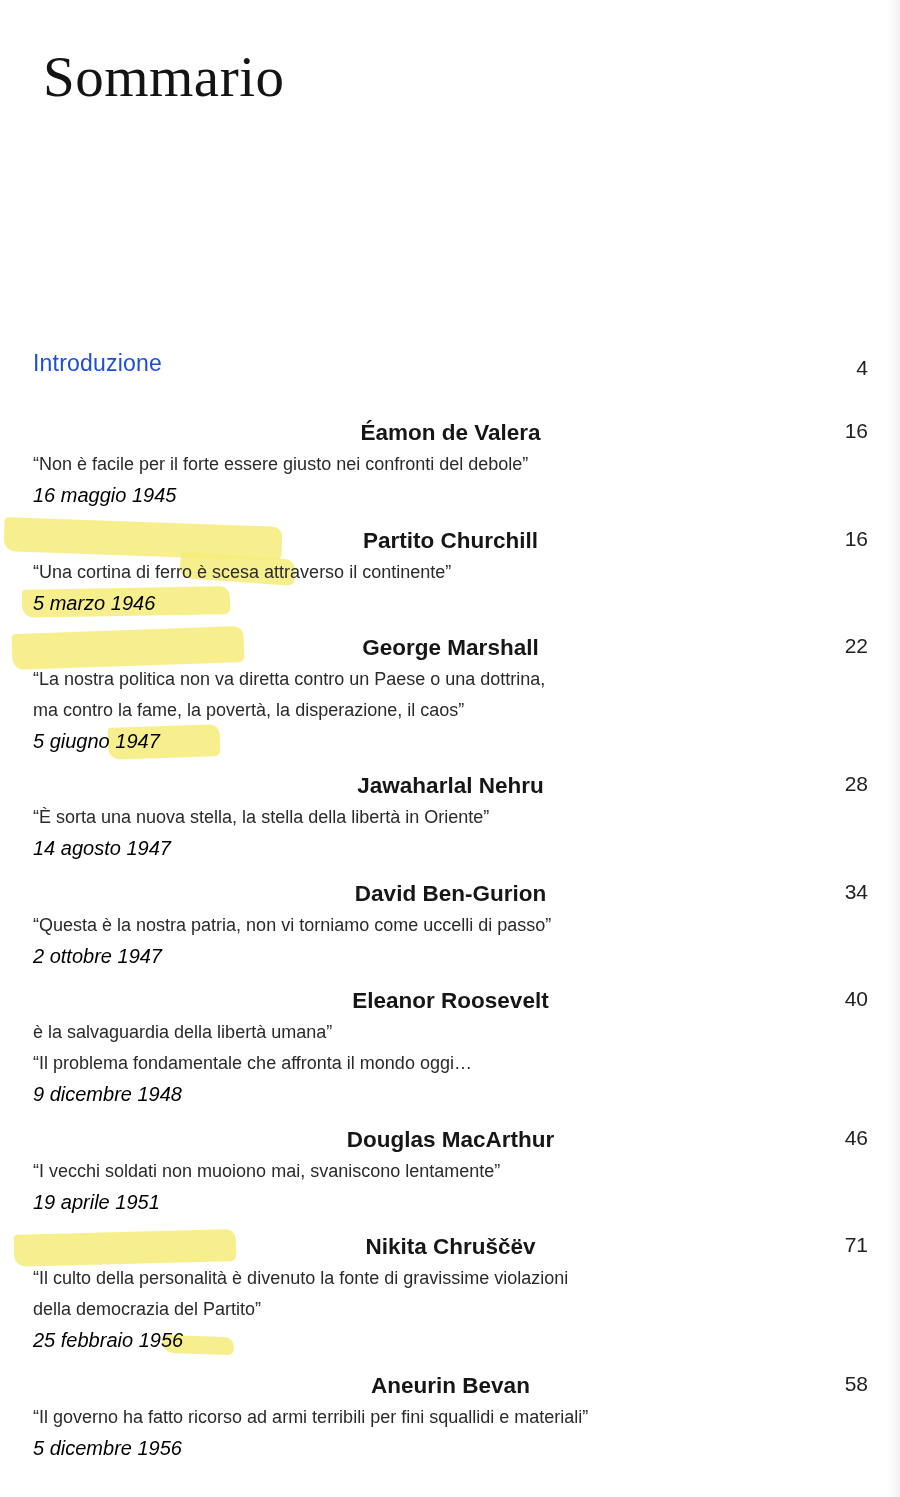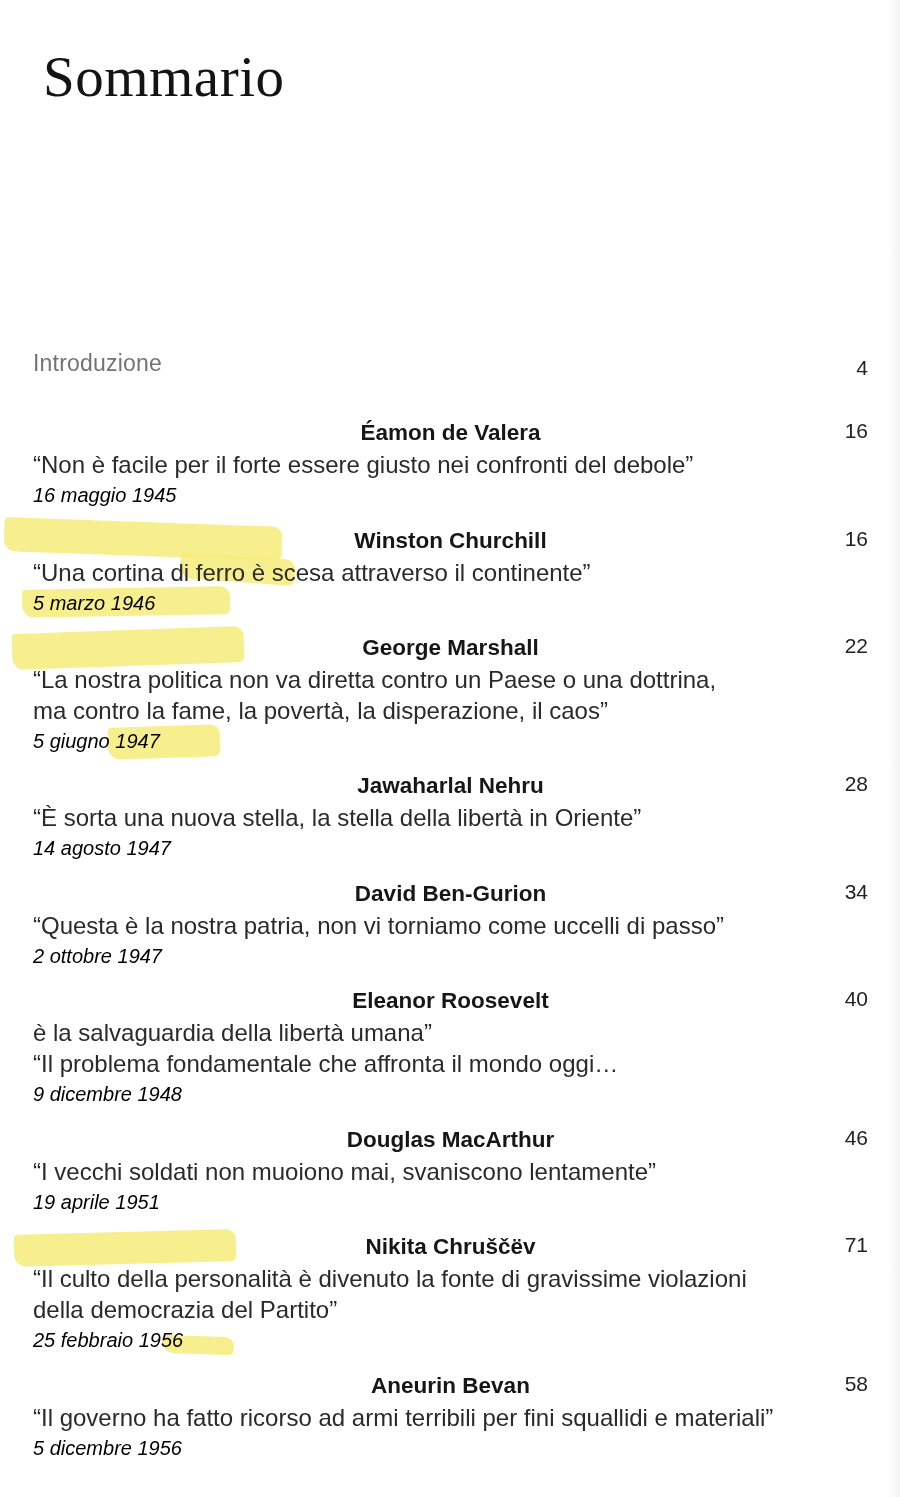--- a/index.html
+++ b/index.html
@@ -16,28 +16,28 @@
     font-family: "Liberation Serif", "DejaVu Serif", serif;
     font-size: 57px; font-weight: normal; letter-spacing: 0.5px; color: #141414;
   }
   .hl {
     position: absolute; background: #f6ec7a; opacity: 0.85; border-radius: 4px 10px 6px 12px;
   }
   .row {
     position: absolute; left: 33px; right: 32px;
     font-family: "Liberation Sans", "DejaVu Sans", sans-serif;
   }
-  .intro-label { font-size: 23px; font-weight: normal; letter-spacing: 0.2px; color: #737373; }
+  .intro-label { font-size: 23px; font-weight: normal; letter-spacing: 0.2px; color: #1d4ed8; }
   .pg {
     position: absolute; right: 0; top: 2px;
     font-family: "Liberation Sans", "DejaVu Sans", sans-serif;
     font-size: 21px; color: #222;
   }
   .name { font-size: 22.5px; font-weight: bold; line-height: 32px; color: #161616; position: relative; text-align: center; }
-  .quote { font-size: 24px; line-height: 31px; color: #2a2a2a; position: relative; }
+  .quote { font-size: 18px; line-height: 31px; color: #2a2a2a; position: relative; }
   .date { font-size: 20px; line-height: 30px; font-style: italic; color: #000000; position: relative; }
 </style>
 </head>
 <body>
 
 <div class="page-edge"></div>
 
 <h1 class="title">Sommario</h1>
 
 <div class="hl" style="left:4px; top:522px; width:278px; height:34px; transform: rotate(2deg);"></div>
@@ -54,21 +54,21 @@
 </div>
 
 <div class="row" style="top:417px;">
   <div class="name">Éamon de Valera</div>
   <div class="quote">“Non è facile per il forte essere giusto nei confronti del debole”</div>
   <div class="date">16 maggio 1945</div>
   <span class="pg">16</span>
 </div>
 
 <div class="row" style="top:525px;">
-  <div class="name">Winston Churchill</div>
+  <div class="name">Partito Churchill</div>
   <div class="quote">“Una cortina di ferro è scesa attraverso il continente”</div>
   <div class="date">5 marzo 1946</div>
   <span class="pg">16</span>
 </div>
 
 <div class="row" style="top:632px;">
   <div class="name">George Marshall</div>
   <div class="quote">“La nostra politica non va diretta contro un Paese o una dottrina,</div>
   <div class="quote">ma contro la fame, la povertà, la disperazione, il caos”</div>
   <div class="date">5 giugno 1947</div>

